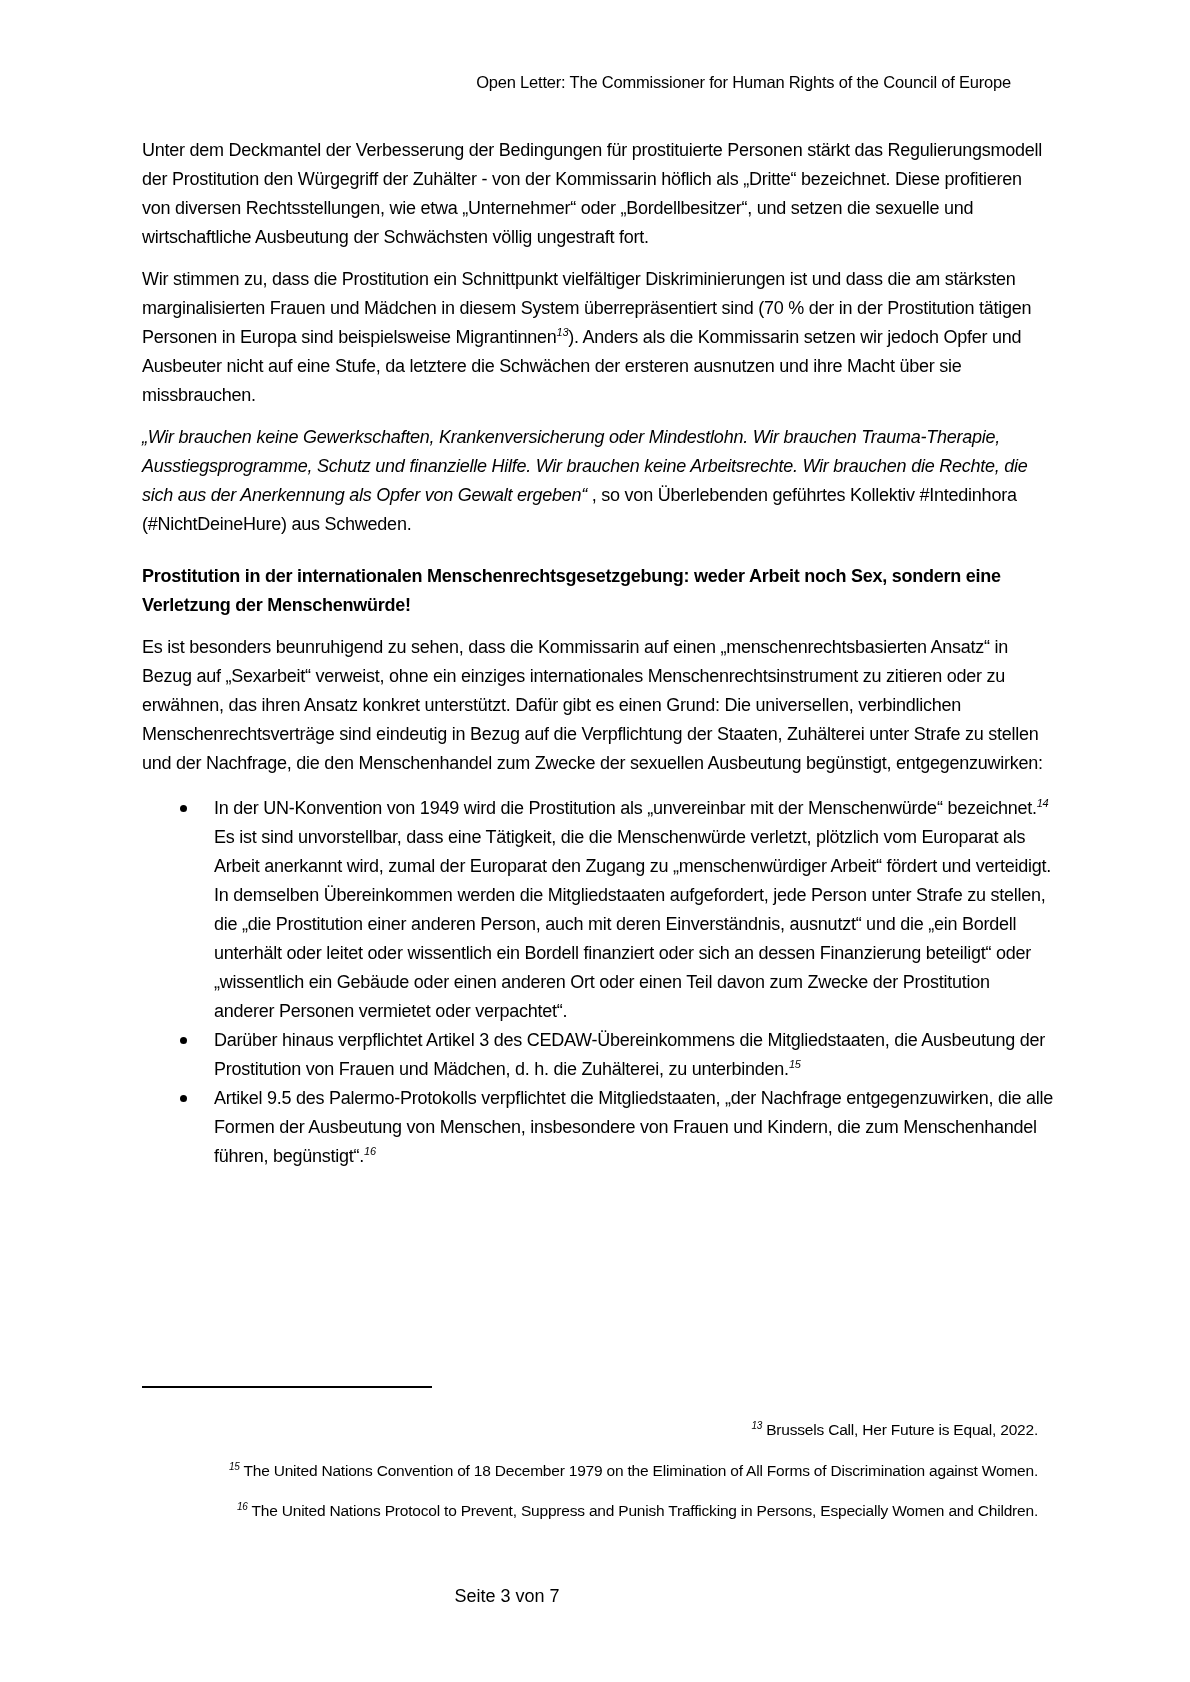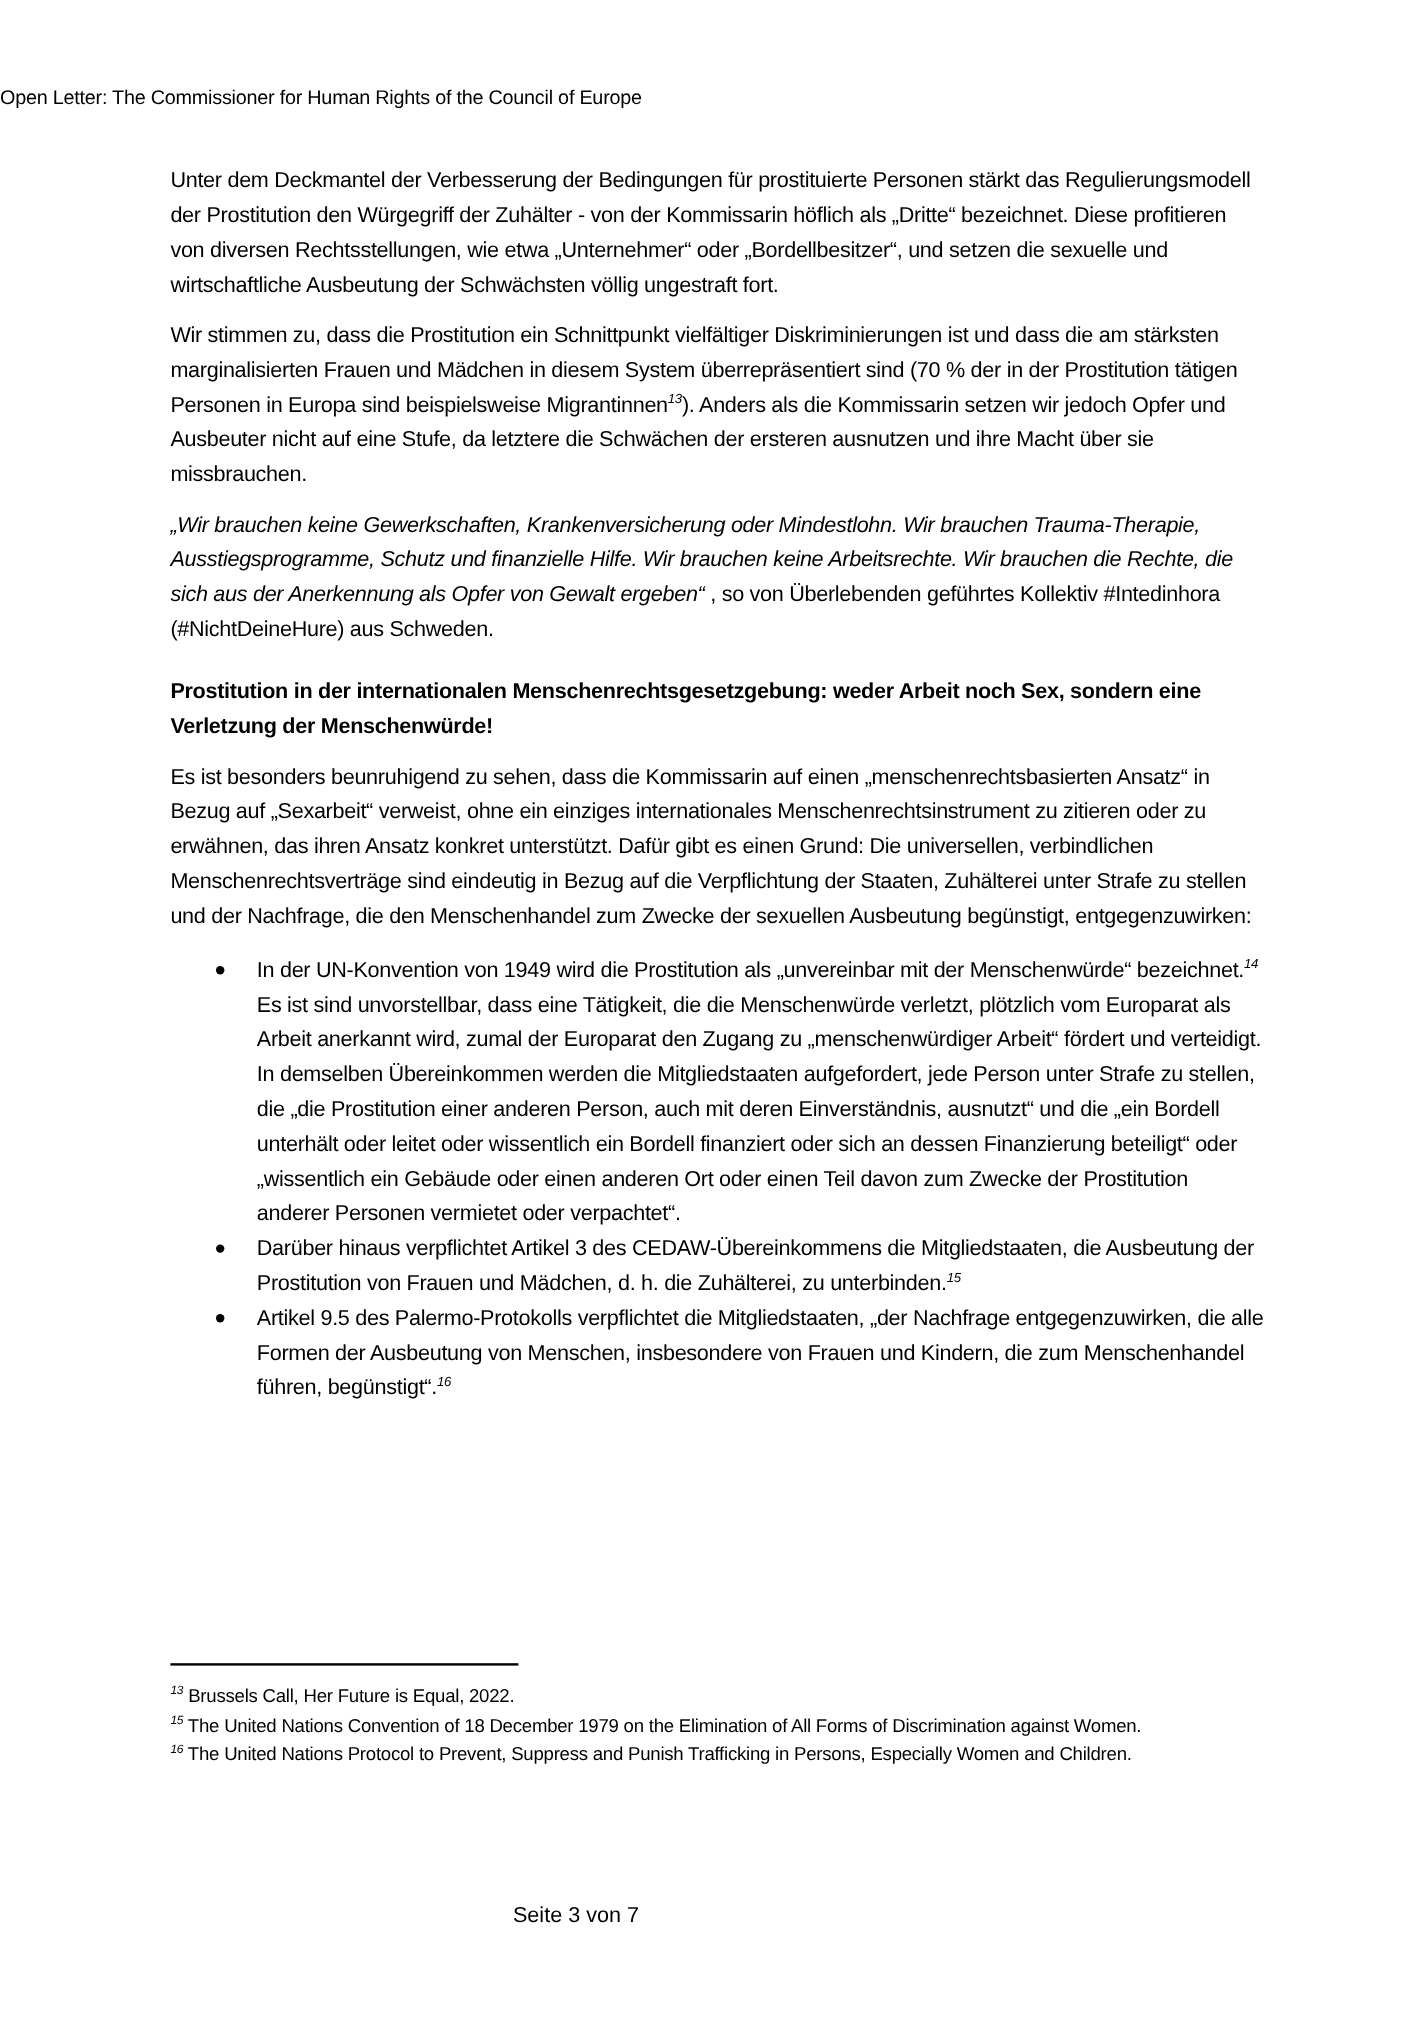--- a/index.html
+++ b/index.html
@@ -2,21 +2,21 @@
 <html><head>
 <meta charset="utf-8">
 <style>
   html, body { margin: 0; padding: 0; background: #ffffff; }
   body {
     width: 1190px; height: 1682px; position: relative; overflow: hidden;
     font-family: "Liberation Sans", sans-serif; color: #000;
   }
   .header {
     position: absolute; top: 70px; left: 0; width: 1011px;
-    text-align: left; font-size: 16.5px; line-height: 24px;
+    text-align: right; font-size: 16.5px; line-height: 24px;
     letter-spacing: -0.2px;
   }
   .content {
     position: absolute; left: 142px; width: 912px; top: 136px;
     font-size: 18px; line-height: 29px; letter-spacing: -0.25px;
   }
   p { margin: 0 0 13px 0; }
   .quote { font-style: italic; }
   h2 { font-size: 18px; font-weight: bold; margin: 23px 0 13px 0; line-height: 29px; }
   ul.bullets { list-style: none; padding: 0; margin: 16px 0 0 0; }
@@ -24,25 +24,26 @@
   .bullet-dot {
     position: absolute; left: 38px; top: 11px; width: 7px; height: 7px;
     background: #000; border-radius: 50%;
   }
   sup { font-size: 11px; line-height: 0; vertical-align: super; font-style: italic; }
   .fn-rule { position: absolute; left: 142px; top: 1386px; width: 290px; height: 1.5px; background: #000; }
   .footnotes {
     position: absolute; left: 142px; top: 1402px; width: 912px;
     font-size: 15.5px; line-height: 24.5px; letter-spacing: -0.2px;
   }
-  .footnotes div { margin: 0; }
+  .footnotes div { margin: 16px; text-align: right; }
   .footnotes sup { font-size: 10px; }
   .page-number {
     position: absolute; top: 1586px; left: 0; width: 960px; text-align: center;
     font-size: 18px;
+    padding-left: 27px;
   }
 </style>
 </head>
 <body>
 
 <div class="header">
   <div>Open Letter: The Commissioner for Human Rights of the Council of Europe</div>
 </div>
 
 <div class="content">

